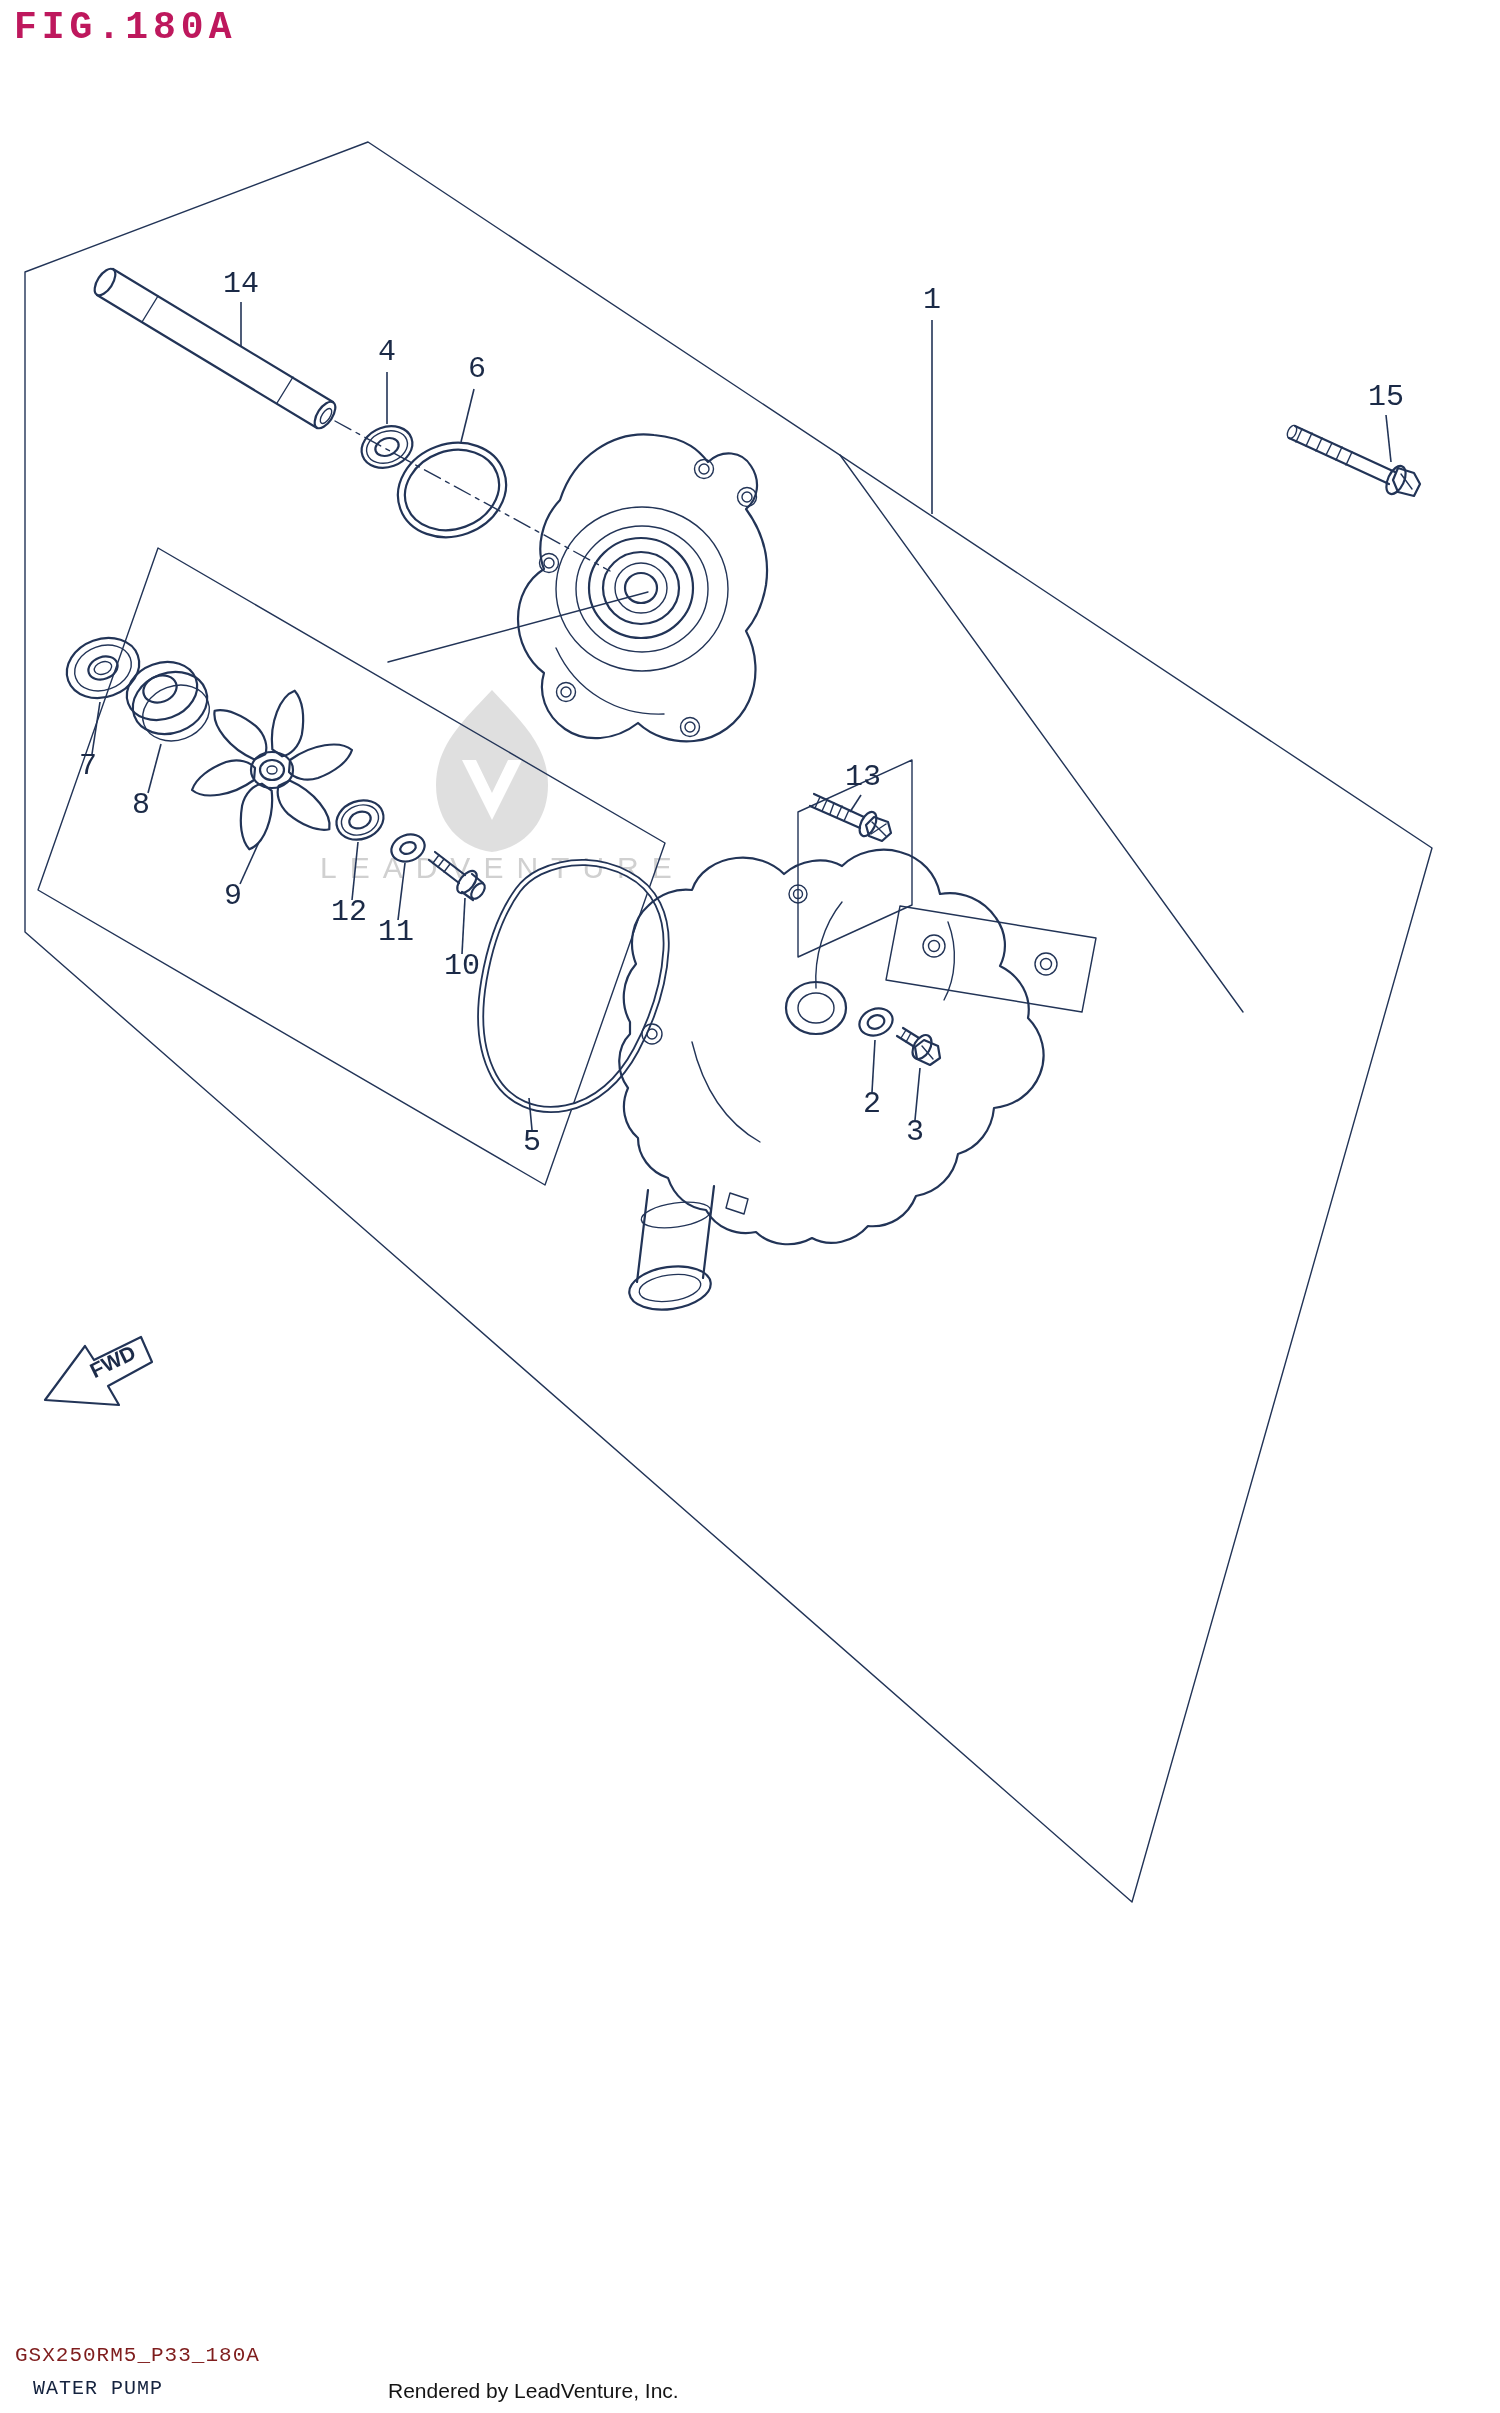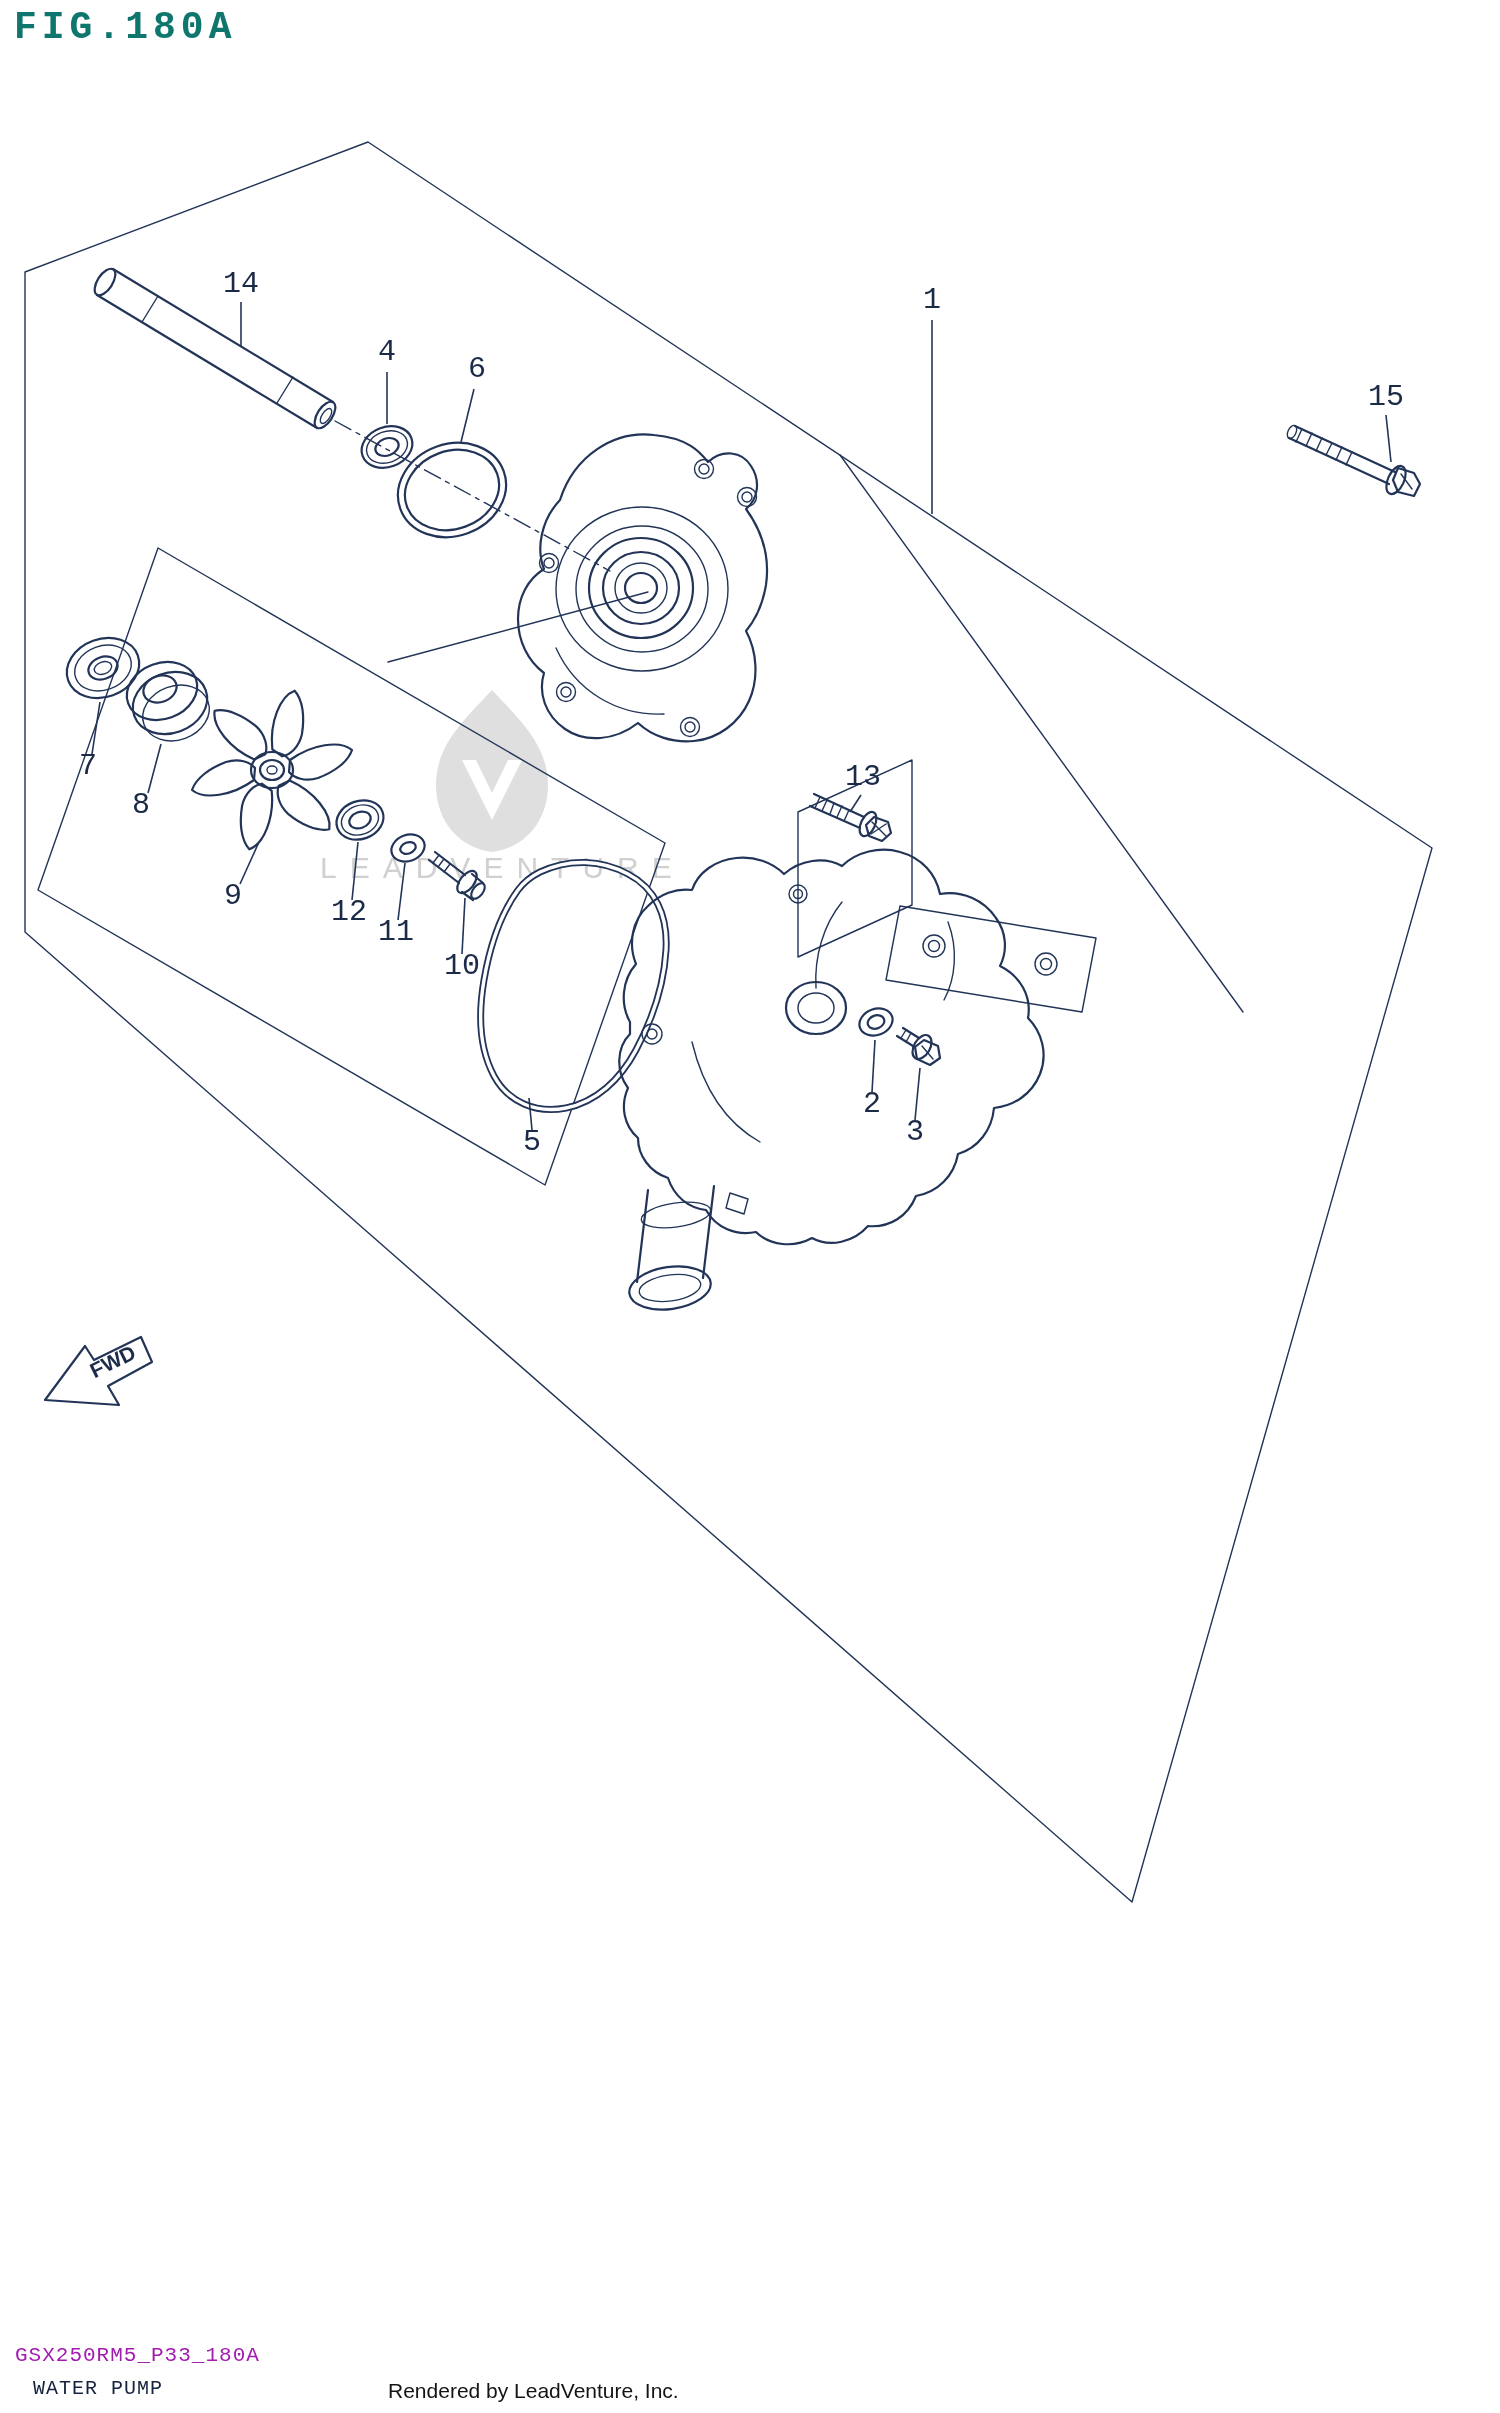--- a/index.html
+++ b/index.html
@@ -5,21 +5,21 @@
   * { margin:0; padding:0; box-sizing:border-box; }
   html,body { background:#ffffff; }
   body {
     width:1500px; height:2413px; position:relative; overflow:hidden;
     font-family:"Liberation Sans", sans-serif;
   }
   .page { position:absolute; inset:0; background:#fff; }
   .fig-title {
     position:absolute; left:14px; top:6px;
     font-family:"Liberation Mono", monospace; font-weight:700;
-    font-size:38px; letter-spacing:5px; color:#0f766e; white-space:pre;
+    font-size:38px; letter-spacing:5px; color:#be185d; white-space:pre;
   }
   svg.diagram { position:absolute; left:0; top:0; }
 
   .ln   { stroke:#223457; fill:none; stroke-width:2.2; stroke-linecap:round; stroke-linejoin:round; }
   .thin { stroke-width:1.4; }
   .dash { stroke-dasharray:18 6 4 6; }
   .leader { stroke:#223457; stroke-width:1.6; fill:none; }
   .gask-outer { stroke:#223457; fill:none; stroke-width:7; stroke-linejoin:round; }
   .gask-inner { stroke:#ffffff; fill:none; stroke-width:3.4; stroke-linejoin:round; }
   .lbl {
@@ -32,21 +32,21 @@
     font-family:"Liberation Sans", sans-serif; font-size:30px;
     letter-spacing:13px; fill:#cbcbcb; opacity:.9;
   }
   .fwd-text {
     font-family:"Liberation Sans", sans-serif; font-weight:700;
     font-size:21px; fill:#1c2b49; text-anchor:middle;
   }
   .footer-code {
     position:absolute; left:15px; top:2344px;
     font-family:"Liberation Mono", monospace; font-size:21px;
-    letter-spacing:1px; color:#a21caf; white-space:pre;
+    letter-spacing:1px; color:#7f1d1d; white-space:pre;
   }
   .footer-name {
     position:absolute; left:33px; top:2377px;
     font-family:"Liberation Mono", monospace; font-size:20px;
     letter-spacing:1px; color:#15233f; white-space:pre;
   }
   .footer-rendered {
     position:absolute; left:388px; top:2379px;
     font-family:"Liberation Sans", sans-serif; font-size:21px; color:#141414;
   }

